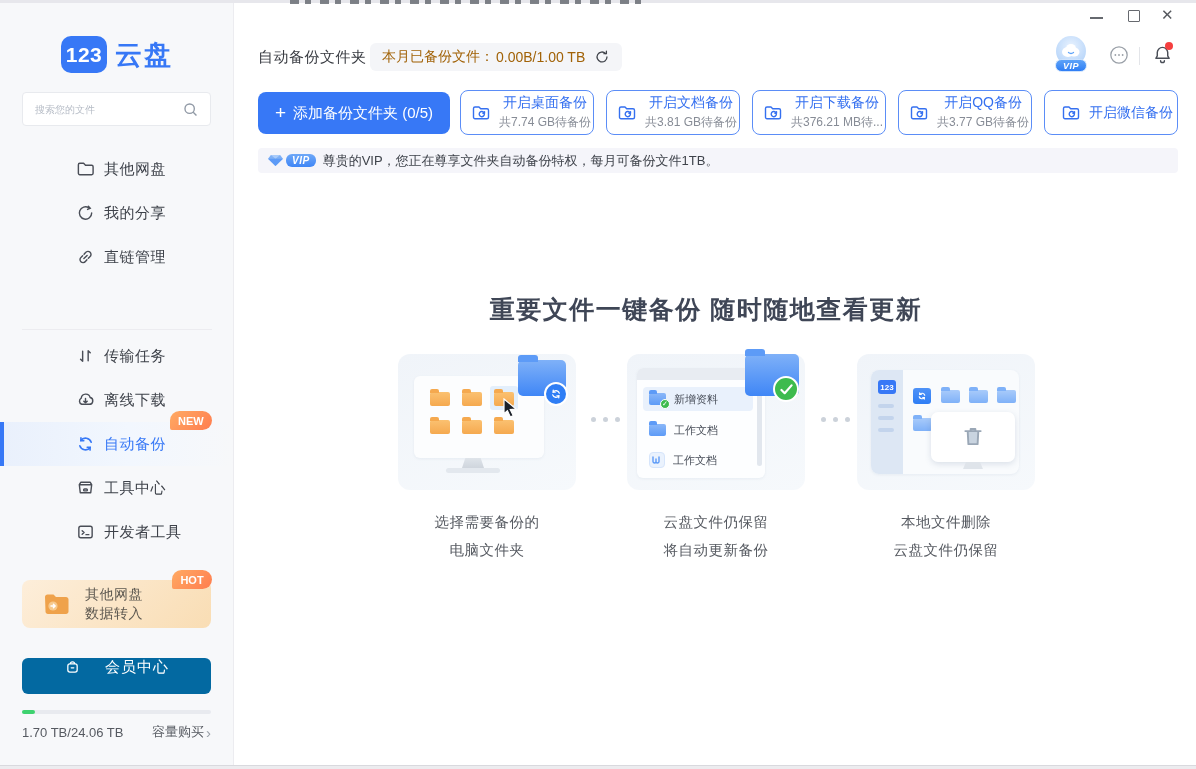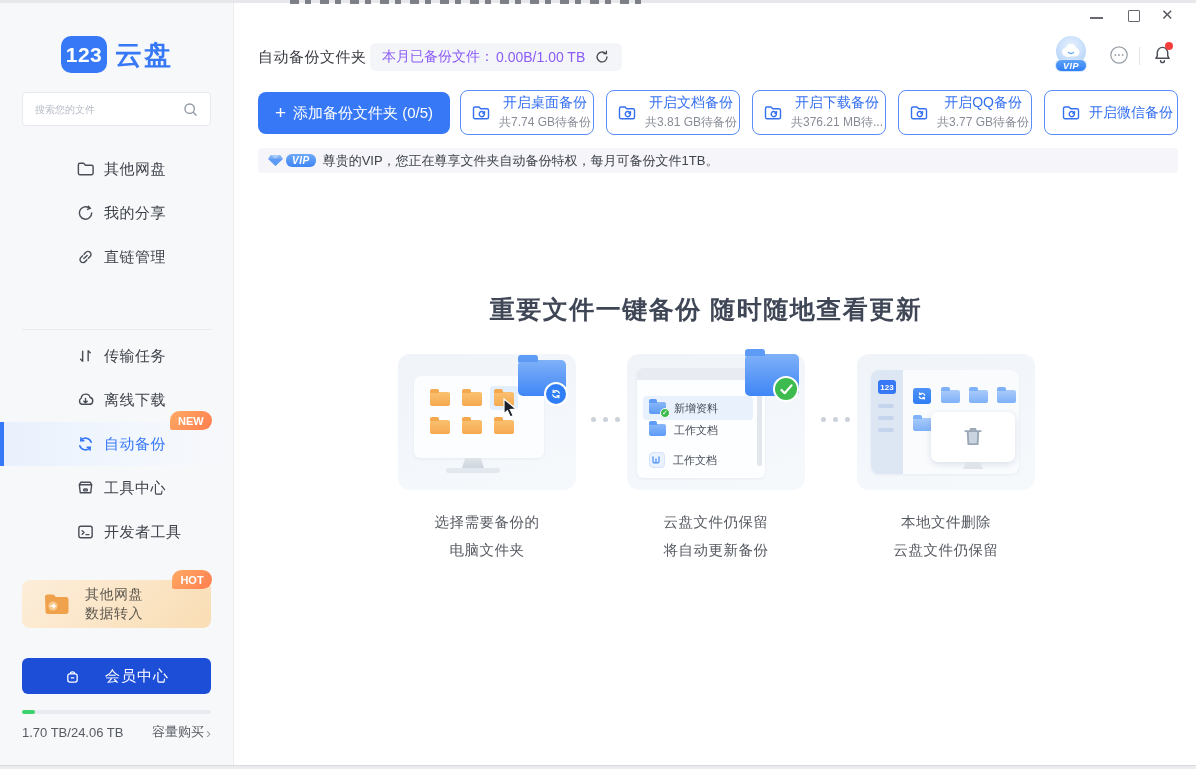--- a/index.html
+++ b/index.html
@@ -38,40 +38,40 @@
   .side-divider { position:absolute; top:329px; left:22px; width:190px; height:1px; background:#ececf0; }
 
   .promo { position:absolute; top:580px; left:22px; width:189px; height:48px; border-radius:8px;
     background:linear-gradient(135deg,#fdeeda 0%,#f9ddb4 100%); display:flex; align-items:center; cursor:pointer; }
   .promo-ic { margin-left:20px; display:flex; }
   .promo-text { margin-left:13px; font-size:14px; line-height:19px; color:#5d5850; letter-spacing:.5px; }
   .badge-hot { position:absolute; top:570px; left:172px; width:40px; height:19px;
     background:linear-gradient(135deg,#ffaa63,#ff7d4f); color:#fff; font-size:11px; font-weight:bold;
     border-radius:10px 10px 10px 2px; display:flex; align-items:center; justify-content:center; z-index:2; }
 
-  .member-btn { position:absolute; top:658px; left:22px; width:189px; height:36px; background:#1d4ed8; border:none;
-    border-radius:6px; color:#fff; font-size:15px; letter-spacing:1px; display:flex; align-items:center; justify-content:center; gap:24px; cursor:pointer; font-family:inherit; }
+  .member-btn { position:absolute; top:658px; left:22px; width:189px; height:36px; background:#0369a1; border:none;
+    border-radius:6px; color:#fff; font-size:15px; letter-spacing:1px; display:flex; justify-content:center; gap:24px; cursor:pointer; font-family:inherit; }
   .progress-track { position:absolute; top:710px; left:22px; width:189px; height:4px; background:#e8eaef; border-radius:2px; }
   .progress-fill { height:4px; background:#3ED26F; border-radius:2px; }
   .storage-row { position:absolute; top:723px; left:22px; width:189px; display:flex; justify-content:space-between; align-items:center;text-align:right; }
   .storage-usage { font-size:13px; color:#565a61; }
   .storage-buy { font-size:13px; color:#565a61; cursor:pointer; display:flex; align-items:center; gap:2px; }
   .storage-buy .chev { color:#9aa0a8; font-size:15px; line-height:13px; }
 
   
   .main { position:absolute; left:234px; top:0; right:0; bottom:4px; background:#fff; }
   .win-btn { position:absolute; cursor:pointer; }
   .win-min { left:856px; top:17px; width:13px; height:2px; background:#66696f; }
   .win-max { left:894px; top:10px; width:12px; height:12px; border:1.6px solid #66696f; border-radius:1px; background:transparent; }
   .win-close { left:927px; top:6px; font-size:15px; color:#56595f; line-height:18px; }
 
   .page-title { position:absolute; left:24px; top:48px; font-size:15px; color:#383b41; letter-spacing:.5px; }
   .quota-pill { position:absolute; left:136px; top:43px; height:28px; background:#f4f5f8; border-radius:6px;
     display:flex; align-items:center; padding:0 12px; gap:2px; }
-  .quota-pill span { font-size:14px; color:#8b5cf6; }
+  .quota-pill span { font-size:14px; color:#a16207; }
   .quota-refresh { margin-left:7px; display:flex; cursor:pointer; }
 
   .avatar { position:absolute; left:822px; top:36px; width:30px; height:30px; border-radius:50%;
     background:radial-gradient(circle at 50% 35%,#e8f2fe 0%,#bcd8fa 70%,#a8ccf8 100%); cursor:pointer; }
   .avatar svg { position:absolute; left:4px; top:6px; }
   .avatar-vip { position:absolute; left:821px; top:59px; width:32px; height:13px; border-radius:7px;
     background:linear-gradient(180deg,#5ea3f8,#2f7ef5); color:#fff; font-size:9px; font-weight:bold; font-style:italic;
     display:flex; align-items:center; justify-content:center; letter-spacing:.5px; border:1px solid #cfe3fc; }
   .more-btn { position:absolute; left:875px; top:45px; cursor:pointer; display:flex; }
   .head-divider { position:absolute; left:905px; top:47px; width:1px; height:18px; background:#e3e5e9; }
@@ -441,21 +441,21 @@
       </div>
       <svg class="cursor" style="left:104px; top:44px;" width="18" height="20" viewBox="0 0 18 20">
           <polygon points="2,1 14,11 8.2,11.6 11.2,17.6 8.4,19 5.4,12.8 2,15.6" fill="#1c2129" stroke="#fff" stroke-width="1.2"></polygon>
         </svg>
     </div>
 
     <div class="card card-2">
       <div class="panel">
         <div class="panel-top"></div>
         <div class="panel-scroll"></div>
-        <div class="file-row hl" style="top:28px;">
+        <div class="file-row hl" style="top:19px;">
           <span class="fr-folder">
               <span class="fr-check">✓</span>
             </span>
           <span class="file-label">新增资料</span>
         </div>
         <div class="file-row" style="top:50px;">
           <span class="fr-folder"></span>
           <span class="file-label">工作文档</span>
         </div>
         <div class="file-row" style="top:80px;">

